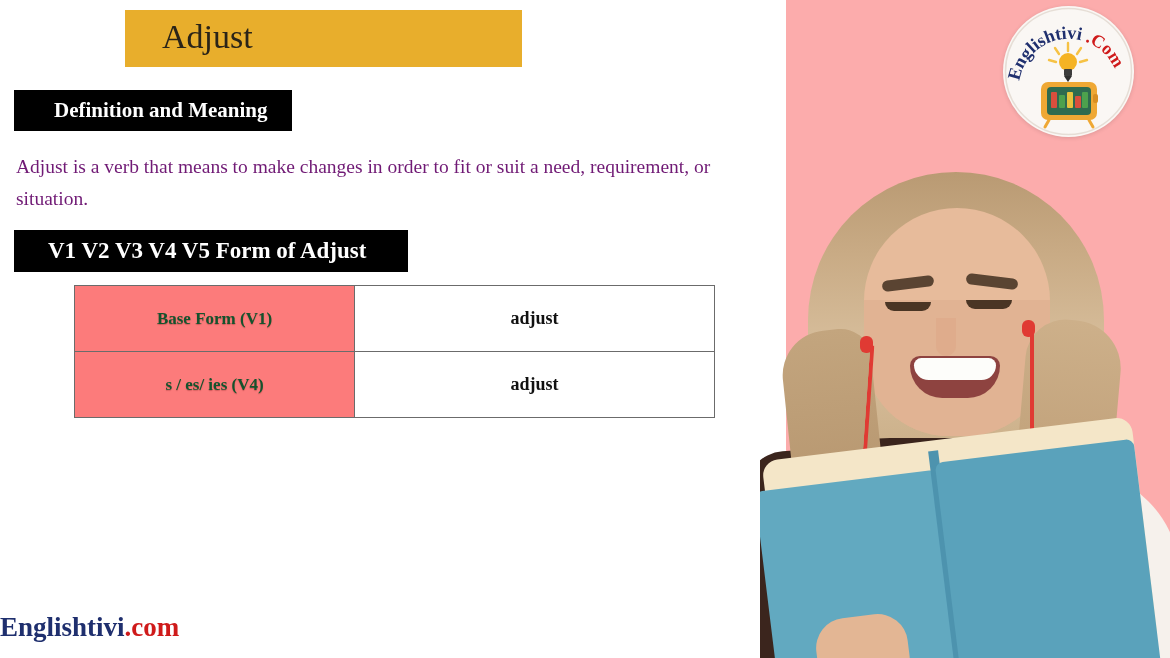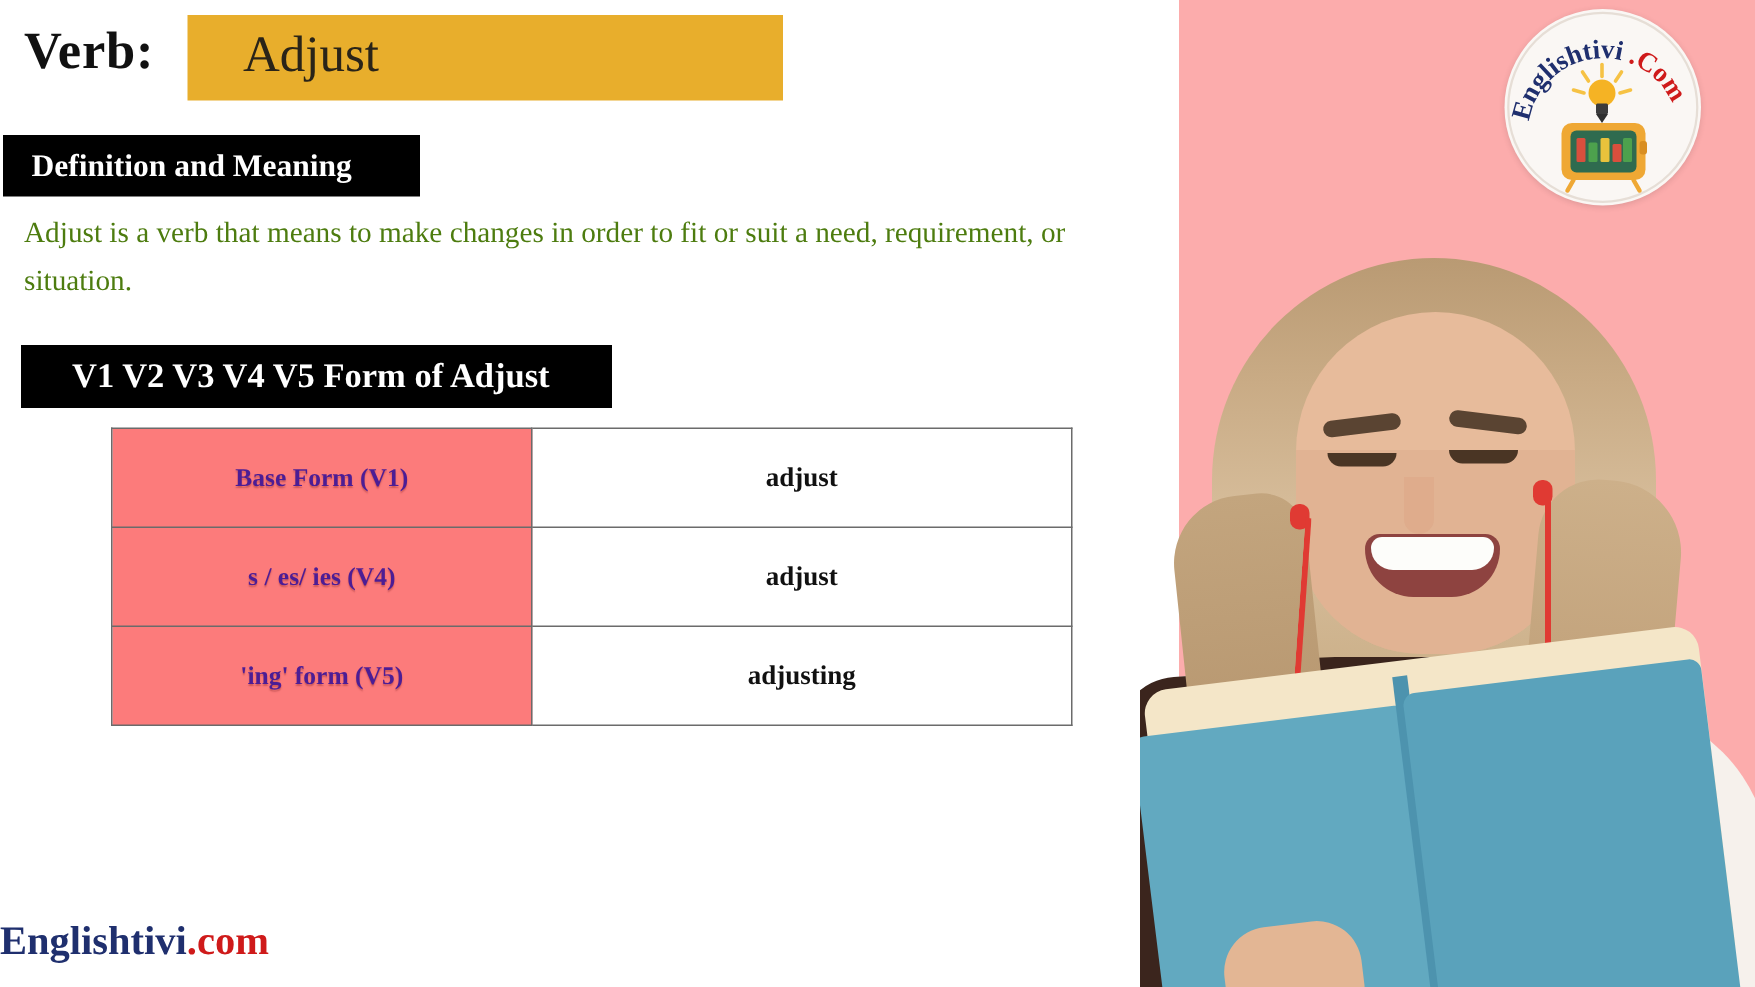--- a/index.html
+++ b/index.html
@@ -295,46 +295,46 @@
 
   .black-box {
     position: absolute;
     background: #000000;
     color: #ffffff;
     font-weight: bold;
     display: flex;
     align-items: center;
   }
   .box-definition {
-    left: 2px;
+    left: 14px;
     top: 90px;
     width: 278px;
     height: 41px;
     font-size: 21px;
-    padding-left: 19px;
+    padding-left: 40px;
     box-sizing: border-box;
   }
   .box-forms {
     left: 14px;
     top: 230px;
     width: 394px;
     height: 42px;
     font-size: 23px;
     padding-left: 34px;
     box-sizing: border-box;
   }
 
   .definition-text {
     position: absolute;
     left: 16px;
-    top: 140px;
+    top: 151px;
     width: 760px;
     font-size: 19.5px;
     line-height: 32px;
-    color: #4d7c0f;
+    color: #701a75;
   }
 
   
   .verb-table {
     position: absolute;
     left: 74px;
     top: 285px;
     width: 634px;
     border-collapse: collapse;
     table-layout: fixed;
@@ -343,21 +343,21 @@
     border: 1.5px solid #6b6b6b;
     height: 63px;
     text-align: center;
     vertical-align: middle;
     font-weight: bold;
     font-size: 17px;
   }
   .verb-table td.form-cell {
     width: 277px;
     background: #fc7b7b;
-    color: #4c1d95;
+    color: #14532d;
     text-shadow: 0 1px 1px rgba(120,30,30,.35);
   }
   .verb-table td.value-cell {
     width: 357px;
     background: #ffffff;
     color: #111111;
     font-size: 18px;
   }
 
   
@@ -449,44 +449,39 @@
         <rect x="64" y="86" width="6" height="16" fill="#e8c23c" rx="1"></rect>
         <rect x="72" y="90" width="6" height="12" fill="#d94f3d" rx="1"></rect>
         <rect x="79" y="86" width="6" height="16" fill="#4da14d" rx="1"></rect>
         <rect x="90" y="88" width="5" height="9" rx="2" fill="#d98f22"></rect>
         <line x1="46" y1="114" x2="42" y2="121" stroke="#efa834" stroke-width="3" stroke-linecap="round"></line>
         <line x1="86" y1="114" x2="90" y2="121" stroke="#efa834" stroke-width="3" stroke-linecap="round"></line>
       </g>
     </svg>
   </div>
 
-  <div class="verb-label">Verb:</div>
   <div class="verb-bar"></div>
   <div class="verb-word">Adjust</div>
 
   <div class="black-box box-definition">Definition and Meaning</div>
 
   <div class="definition-text">Adjust is a verb that means to make changes in order to fit or suit a need, requirement, or situation.</div>
 
   <div class="black-box box-forms">V1 V2 V3 V4 V5 Form of Adjust</div>
 
   <table class="verb-table">
     <tbody>
       <tr>
         <td class="form-cell">Base Form (V1)</td>
         <td class="value-cell">adjust</td>
       </tr>
       <tr>
         <td class="form-cell">s / es/ ies (V4)</td>
         <td class="value-cell">adjust</td>
       </tr>
-      <tr>
-        <td class="form-cell">'ing' form (V5)</td>
-        <td class="value-cell">adjusting</td>
-      </tr>
     </tbody>
   </table>
 
   <div class="footer-logo">
     <span class="name">Englishtivi</span><span class="tld">.com</span>
   </div>
 
 </div>
 
 </body></html>

